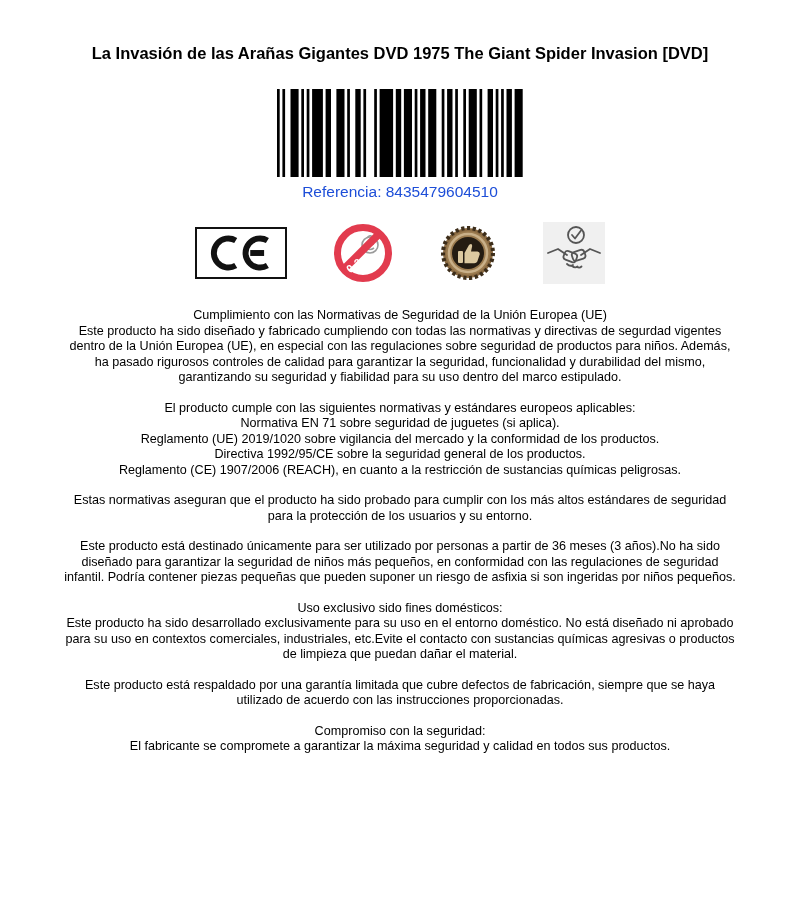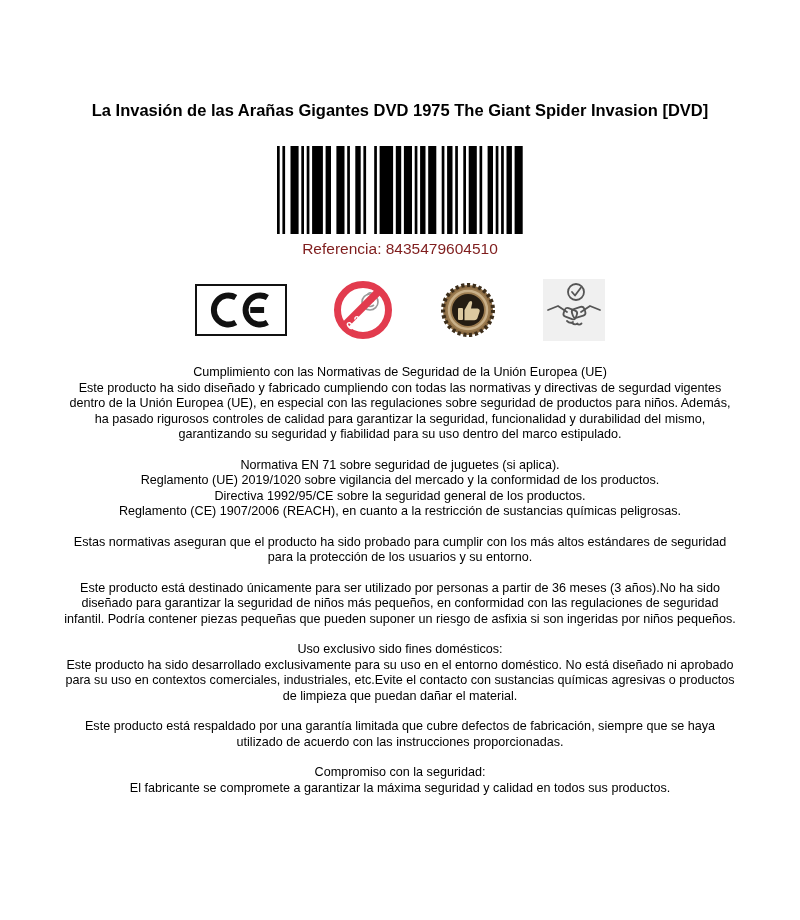--- a/index.html
+++ b/index.html
@@ -7,36 +7,36 @@
     width: 800px;
     height: 920px;
     font-family: "Liberation Sans", sans-serif;
     color: #000000;
     overflow: hidden;
   }
   .page { width: 800px; height: 920px; position: relative; }
 
   .title {
     margin: 0;
-    padding-top: 101px;
+    padding-top: 44px;
     text-align: center;
     font-size: 16.5px;
     font-weight: bold;
     letter-spacing: 0;
   }
 
   .barcode-wrap {
     margin-top: 26px;
     text-align: center;
   }
   .barcode-wrap svg { display: block; margin: 0 auto; }
   .ref {
     margin-top: 6px;
     font-size: 15.5px;
-    color: #7f1d1d;
+    color: #1d4ed8;
   }
 
   .icons-row {
     margin-top: 21px;
     display: flex;
     justify-content: center;
     align-items: center;
     gap: 46px;
     height: 62px;
   }
@@ -161,20 +161,21 @@
     </div>
 
   </div>
 
   <div class="sections">
       <div class="section">
         <div class="line">Cumplimiento con las Normativas de Seguridad de la Unión Europea (UE)</div>
         <div class="line">Este producto ha sido diseñado y fabricado cumpliendo con todas las normativas y directivas de segurdad vigentes dentro de la Unión Europea (UE), en especial con las regulaciones sobre seguridad de productos para niños. Además, ha pasado rigurosos controles de calidad para garantizar la seguridad, funcionalidad y durabilidad del mismo, garantizando su seguridad y fiabilidad para su uso dentro del marco estipulado.</div>
       </div>
       <div class="section">
+        <div class="line">El producto cumple con las siguientes normativas y estándares europeos aplicables:</div>
         <div class="line">Normativa EN 71 sobre seguridad de juguetes (si aplica).</div>
         <div class="line">Reglamento (UE) 2019/1020 sobre vigilancia del mercado y la conformidad de los productos.</div>
         <div class="line">Directiva 1992/95/CE sobre la seguridad general de los productos.</div>
         <div class="line">Reglamento (CE) 1907/2006 (REACH), en cuanto a la restricción de sustancias químicas peligrosas.</div>
       </div>
       <div class="section">
         <div class="line">Estas normativas aseguran que el producto ha sido probado para cumplir con los más altos estándares de seguridad para la protección de los usuarios y su entorno.</div>
       </div>
       <div class="section">
         <div class="line">Este producto está destinado únicamente para ser utilizado por personas a partir de 36 meses (3 años).No ha sido diseñado para garantizar la seguridad de niños más pequeños, en conformidad con las regulaciones de seguridad infantil. Podría contener piezas pequeñas que pueden suponer un riesgo de asfixia si son ingeridas por niños pequeños.</div>

